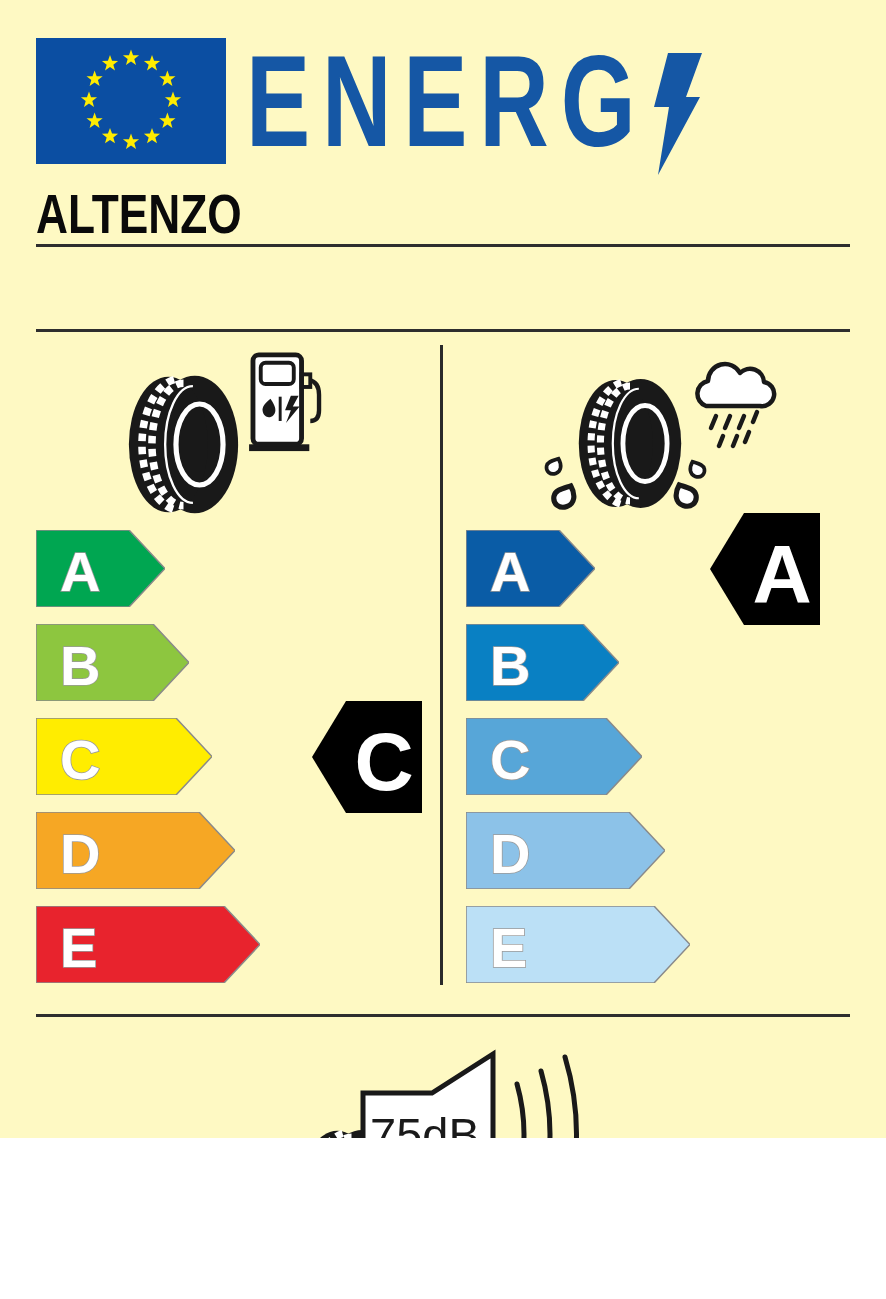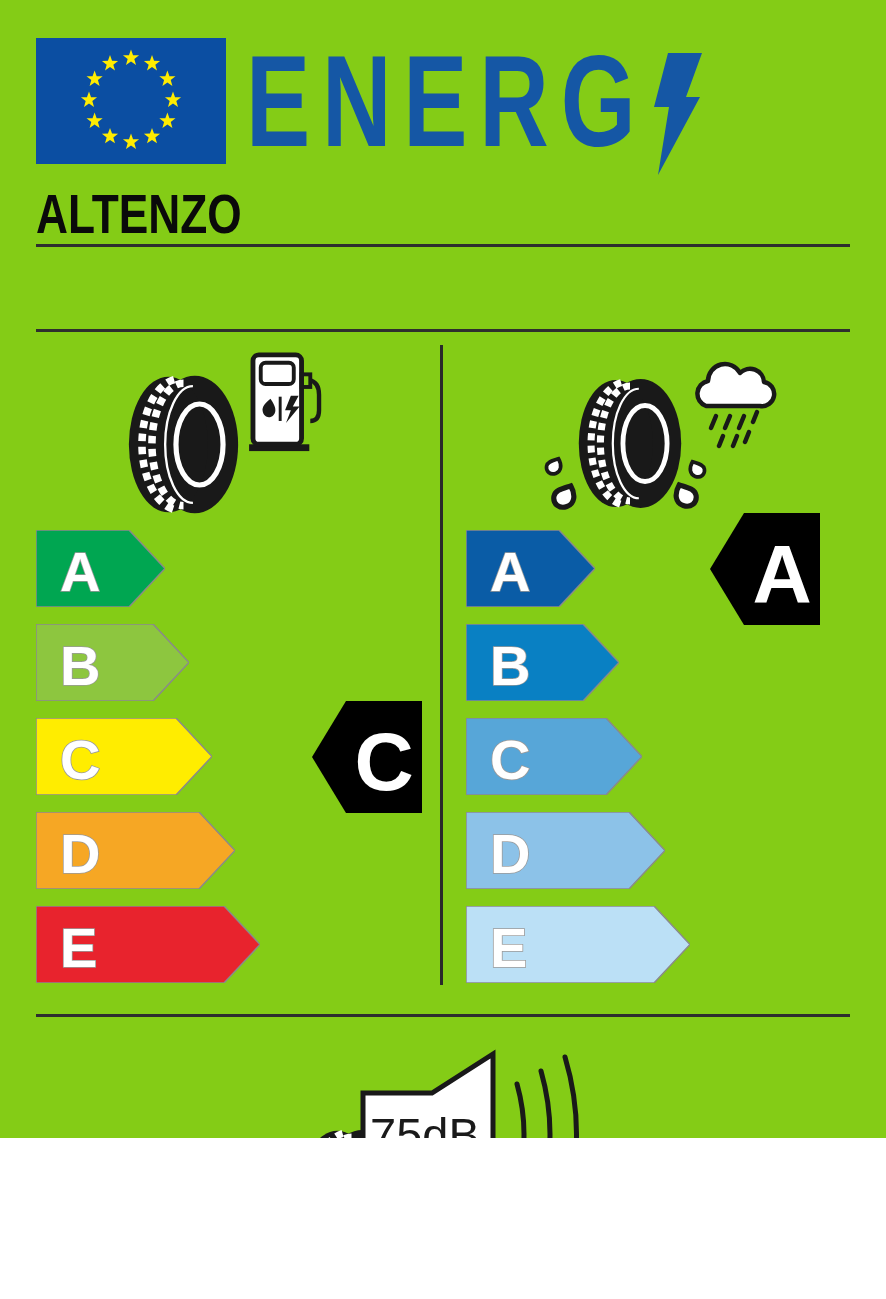--- a/index.html
+++ b/index.html
@@ -1,18 +1,18 @@
 <!DOCTYPE html>
 <html><head>
 <meta charset="utf-8">
 <style>
   * { margin:0; padding:0; box-sizing:border-box; }
   html,body { background:#fff; }
   body { font-family:"Liberation Sans", sans-serif; }
-  .page { position:relative; width:886px; height:1138px; background:#84cc16; overflow:hidden; }
+  .page { position:relative; width:886px; height:1138px; background:#fef9c3; overflow:hidden; }
 
   
   .eu-flag { position:absolute; left:36px; top:38px; }
   .energ { position:absolute; left:246px; top:40px; height:120px; display:flex; align-items:flex-start; }
   .energ-text {
     font-size:130px; font-weight:700; color:#1557A5; letter-spacing:16px;
     transform:scaleX(0.74); transform-origin:left top; line-height:0.95;
     font-family:"Liberation Sans", sans-serif;
   }
   .bolt { position:absolute; left:652px; top:53px; }

